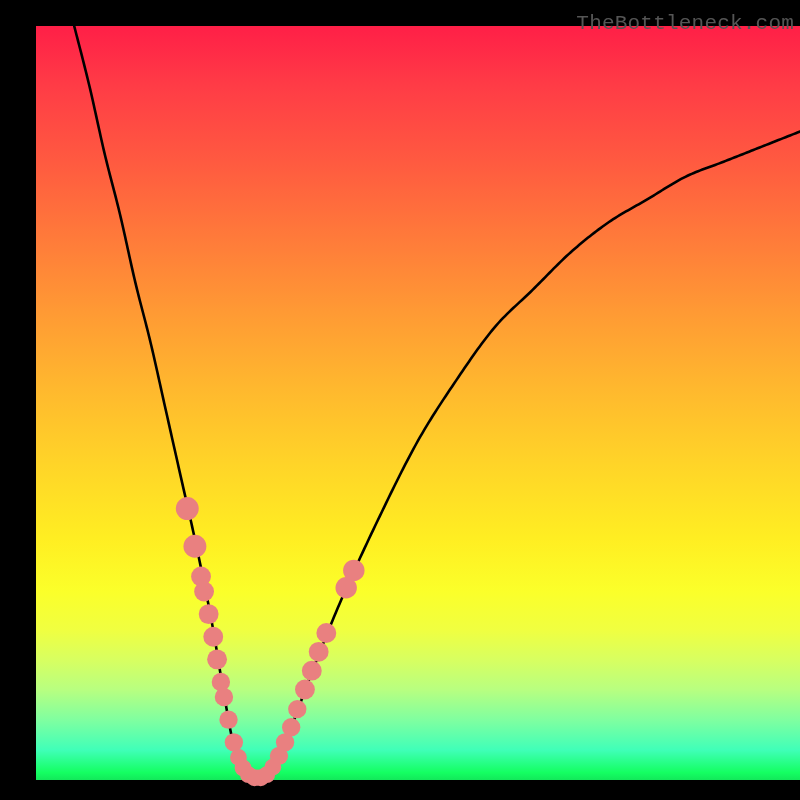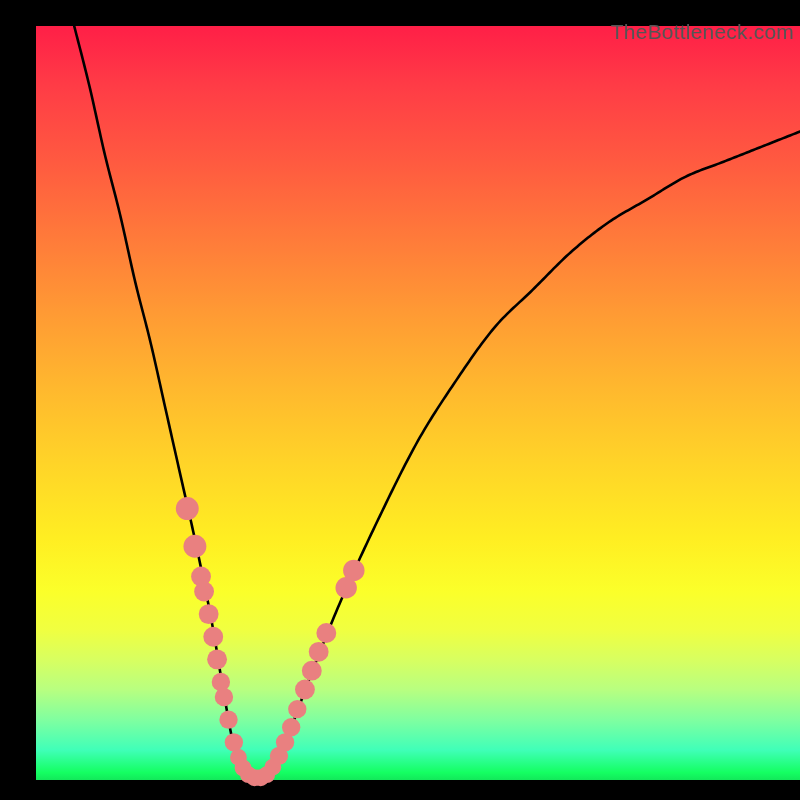--- a/index.html
+++ b/index.html
@@ -87,14 +87,14 @@
         <circle cx="291.18" cy="727.22" r="9.17" fill="#e98080"></circle>
         <circle cx="297.29" cy="709.12" r="9.17" fill="#e98080"></circle>
         <circle cx="304.93" cy="689.52" r="9.93" fill="#e98080"></circle>
         <circle cx="311.80" cy="670.67" r="9.93" fill="#e98080"></circle>
         <circle cx="318.68" cy="651.82" r="9.93" fill="#e98080"></circle>
         <circle cx="326.32" cy="632.97" r="9.93" fill="#e98080"></circle>
         <circle cx="346.18" cy="587.73" r="10.70" fill="#e98080"></circle>
         <circle cx="353.82" cy="570.39" r="10.70" fill="#e98080"></circle>
       </g>
   </svg>
-  <div class="watermark" style="right: 6px; top: 20px;">TheBottleneck.com</div>
+  <div class="watermark" style="right: 6px; top: 12px; font-family: Liberation Mono, monospace;">TheBottleneck.com</div>
 </div>
 
 </body></html>

